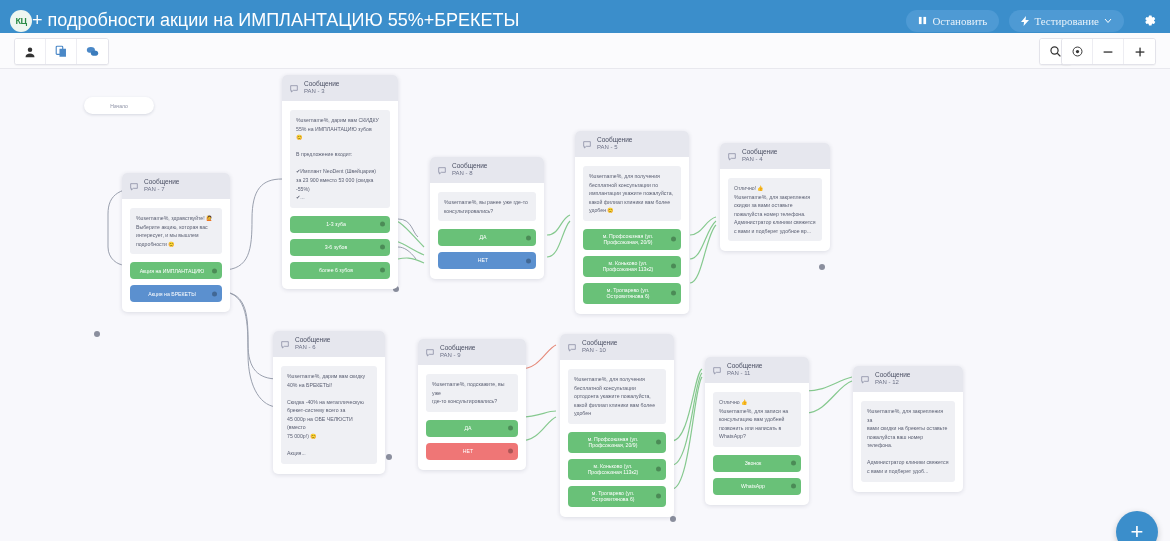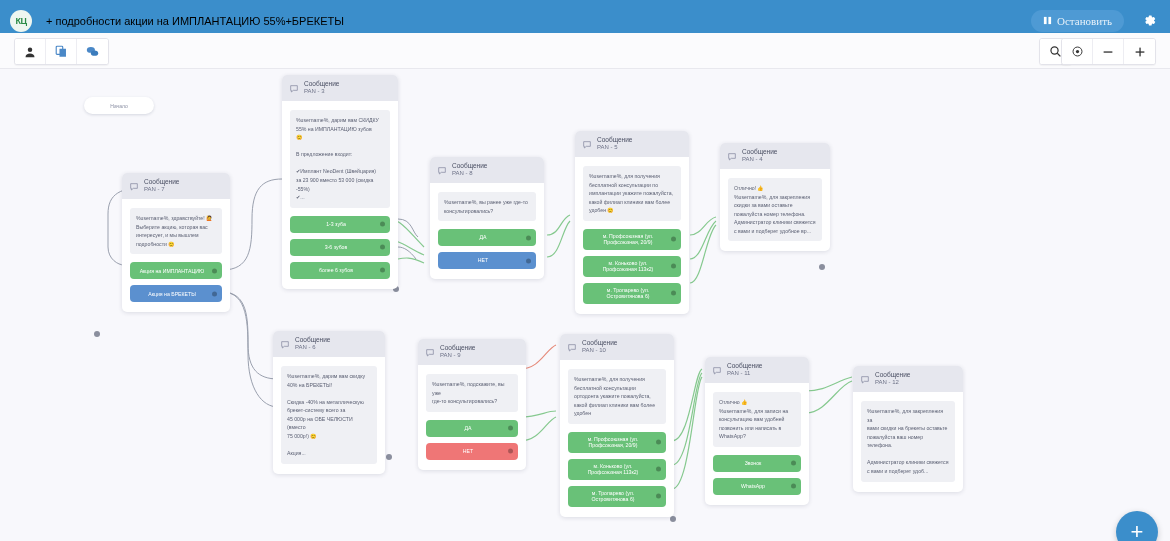--- a/index.html
+++ b/index.html
@@ -20,21 +20,21 @@
     padding: 8px 8px 0 10px;
   }
   .logo {
     width: 22px; height: 22px; border-radius: 50%;
     background: #eef6f0;
     display: flex; align-items: center; justify-content: center;
     font-size: 9px; font-weight: bold; color: #2a8a46;
     letter-spacing: -0.5px; flex: none;
   }
   .header-title {
-    color: #000000; font-size: 11px; margin-left: 14px;
+    color: #ffffff; font-size: 18px; 
     white-space: nowrap; overflow: hidden;
     font-weight: 400;
   }
   .header-right {
     margin-left: auto; display: flex; align-items: center; gap: 10px;
   }
   .hbtn {
     height: 22px; border-radius: 11px;
     background: #4e9ad4;
     color: #e8f2fa; font-size: 11px;
@@ -160,20 +160,33 @@
   <div class="header-title">+ подробности акции на ИМПЛАНТАЦИЮ 55%+БРЕКЕТЫ</div>
   <div class="header-right">
     <div class="hbtn">
       <span>
         <svg width="9" height="9" viewBox="0 0 10 10">
             <rect x="1" y="1" width="3" height="8" fill="#fff"></rect>
             <rect x="6" y="1" width="3" height="8" fill="#fff"></rect>
           </svg>
       </span>
       <span>Остановить</span>
+    </div>
+    <div class="hbtn">
+      <span>
+        <svg width="8" height="10" viewBox="0 0 8 10">
+            <path d="M5 0 L0 6 H3 L2.6 10 L8 4 H4.6 Z" fill="#fff"></path>
+          </svg>
+      </span>
+      <span>Тестирование</span>
+      <span>
+        <svg width="8" height="6" viewBox="0 0 8 6">
+            <path d="M1 1 L4 4.5 L7 1" stroke="#fff" stroke-width="1" fill="none"></path>
+          </svg>
+      </span>
     </div>
     <div class="gear">
       <svg width="15" height="15" viewBox="0 0 20 20">
         <path fill="#ffffff" d="M10 6.6a3.4 3.4 0 100 6.8 3.4 3.4 0 000-6.8zm0 5.2a1.8 1.8 0 110-3.6 1.8 1.8 0 010 3.6z"></path>
         <path fill="#ffffff" d="M17.3 11.4l-1.2-.7a6.4 6.4 0 000-1.4l1.2-.7a.6.6 0 00.2-.8l-1.3-2.2a.6.6 0 00-.8-.2l-1.2.7a6.3 6.3 0 00-1.2-.7V4a.6.6 0 00-.6-.6H9.6A.6.6 0 009 4v1.4c-.4.2-.8.4-1.2.7l-1.2-.7a.6.6 0 00-.8.2L4.5 7.8a.6.6 0 00.2.8l1.2.7a6.4 6.4 0 000 1.4l-1.2.7a.6.6 0 00-.2.8l1.3 2.2c.2.3.5.4.8.2l1.2-.7c.4.3.8.5 1.2.7V16c0 .3.3.6.6.6h2.8c.3 0 .6-.3.6-.6v-1.4c.4-.2.8-.4 1.2-.7l1.2.7c.3.2.6 0 .8-.2l1.3-2.2a.6.6 0 00-.2-.8z"></path>
       </svg>
     </div>
   </div>
 </div>
 

